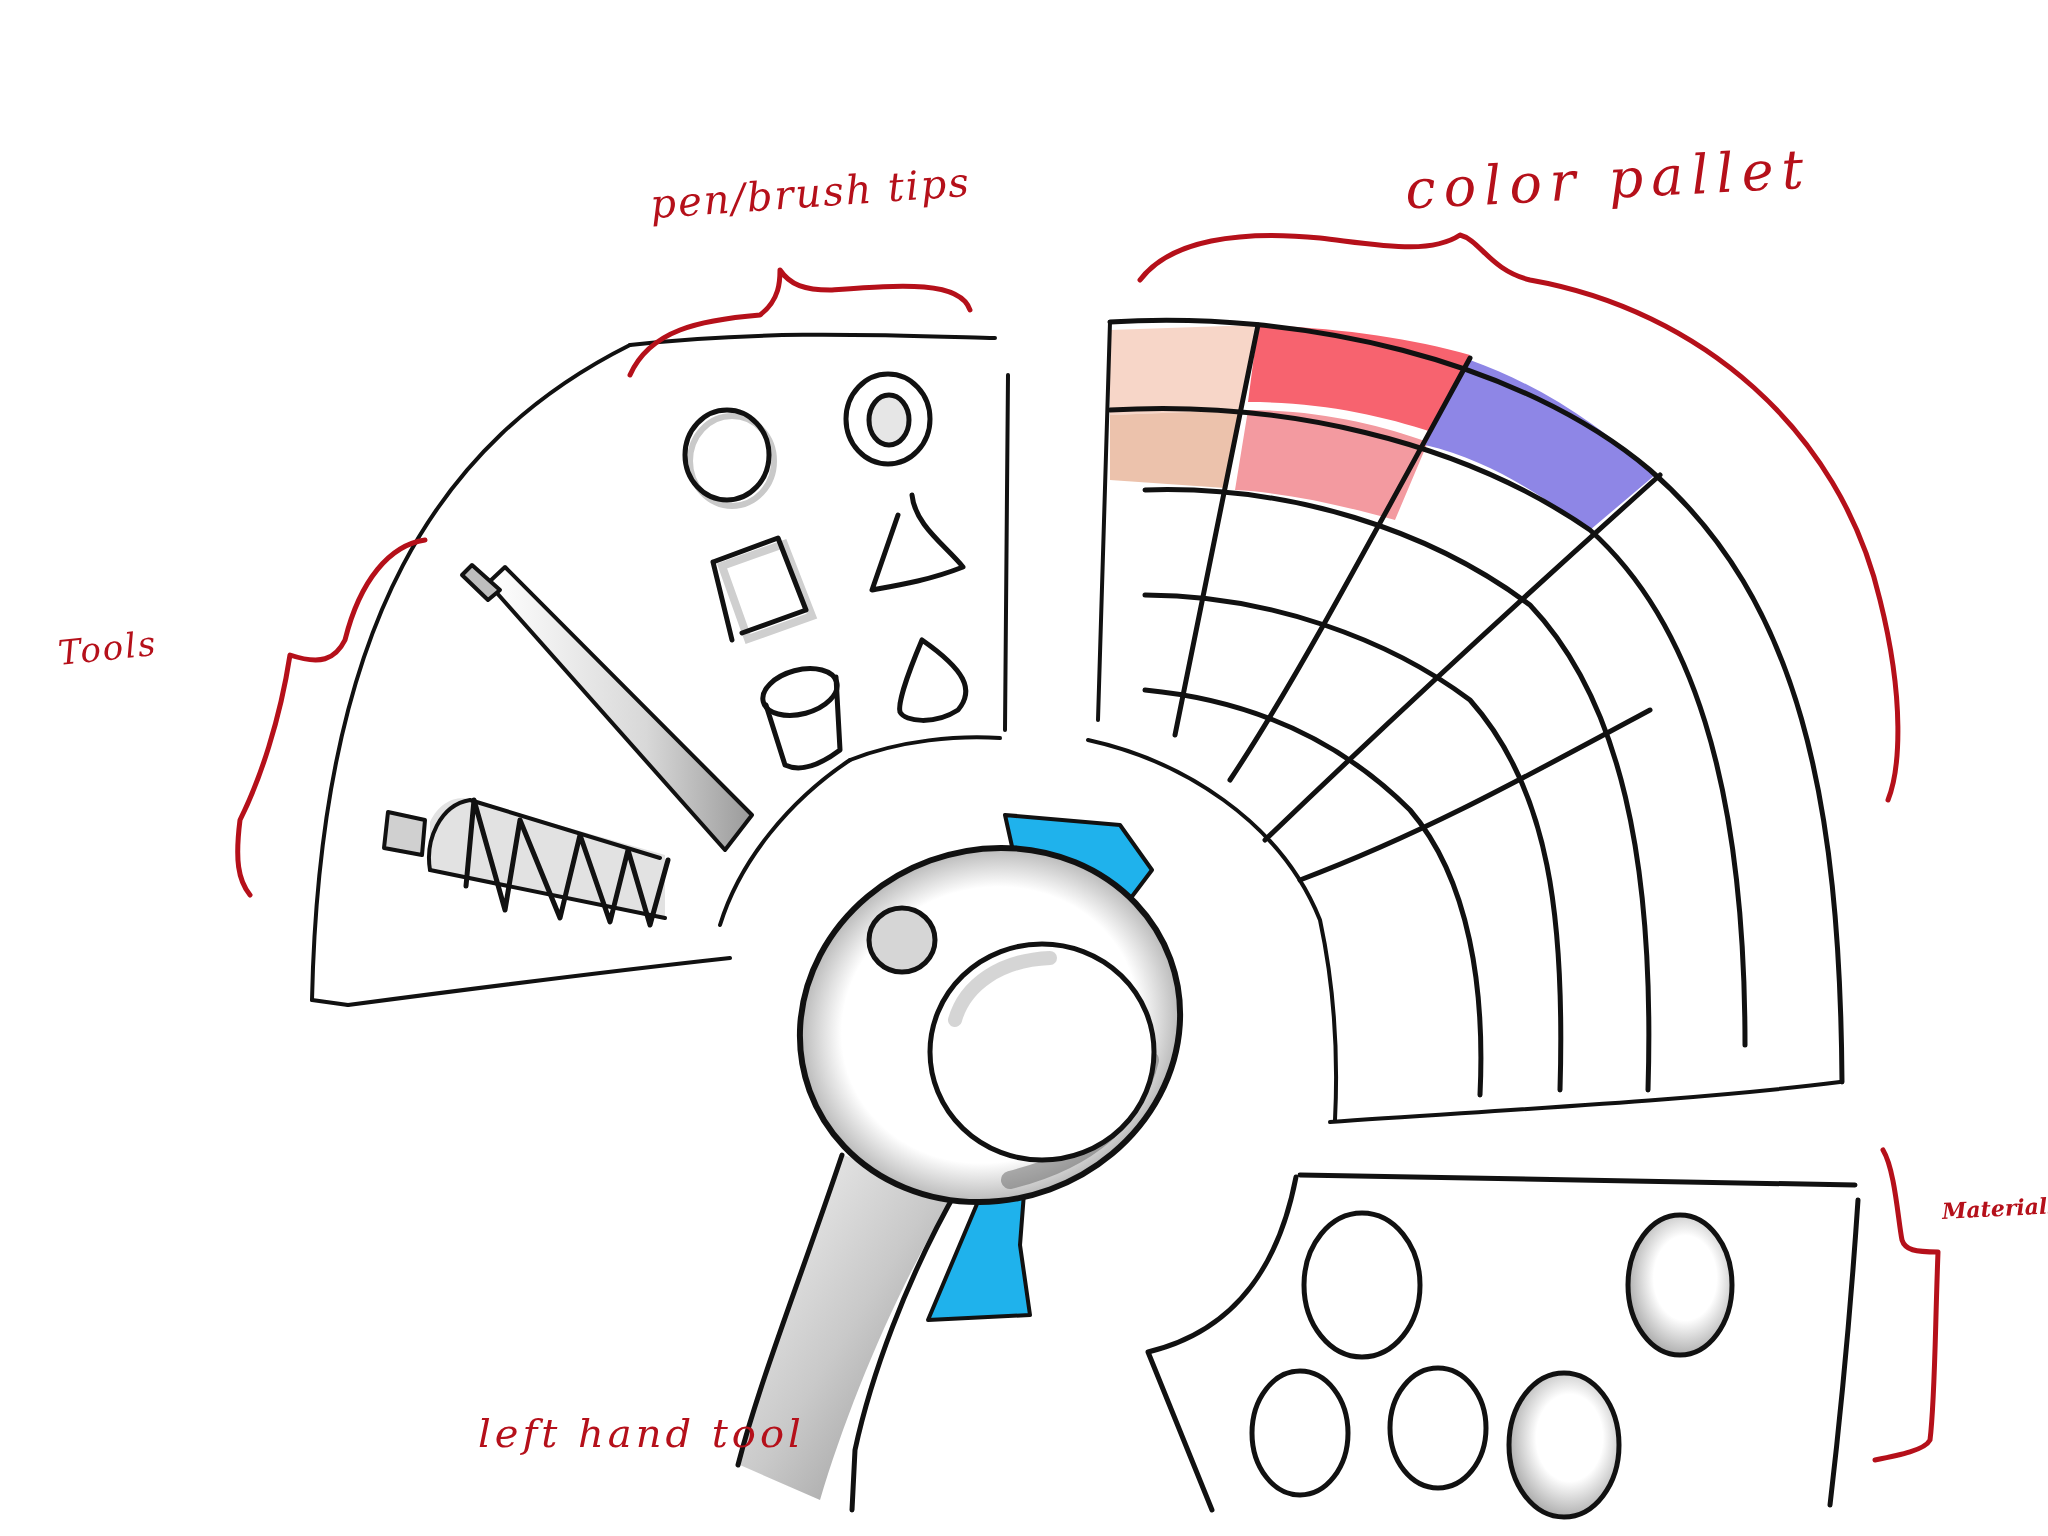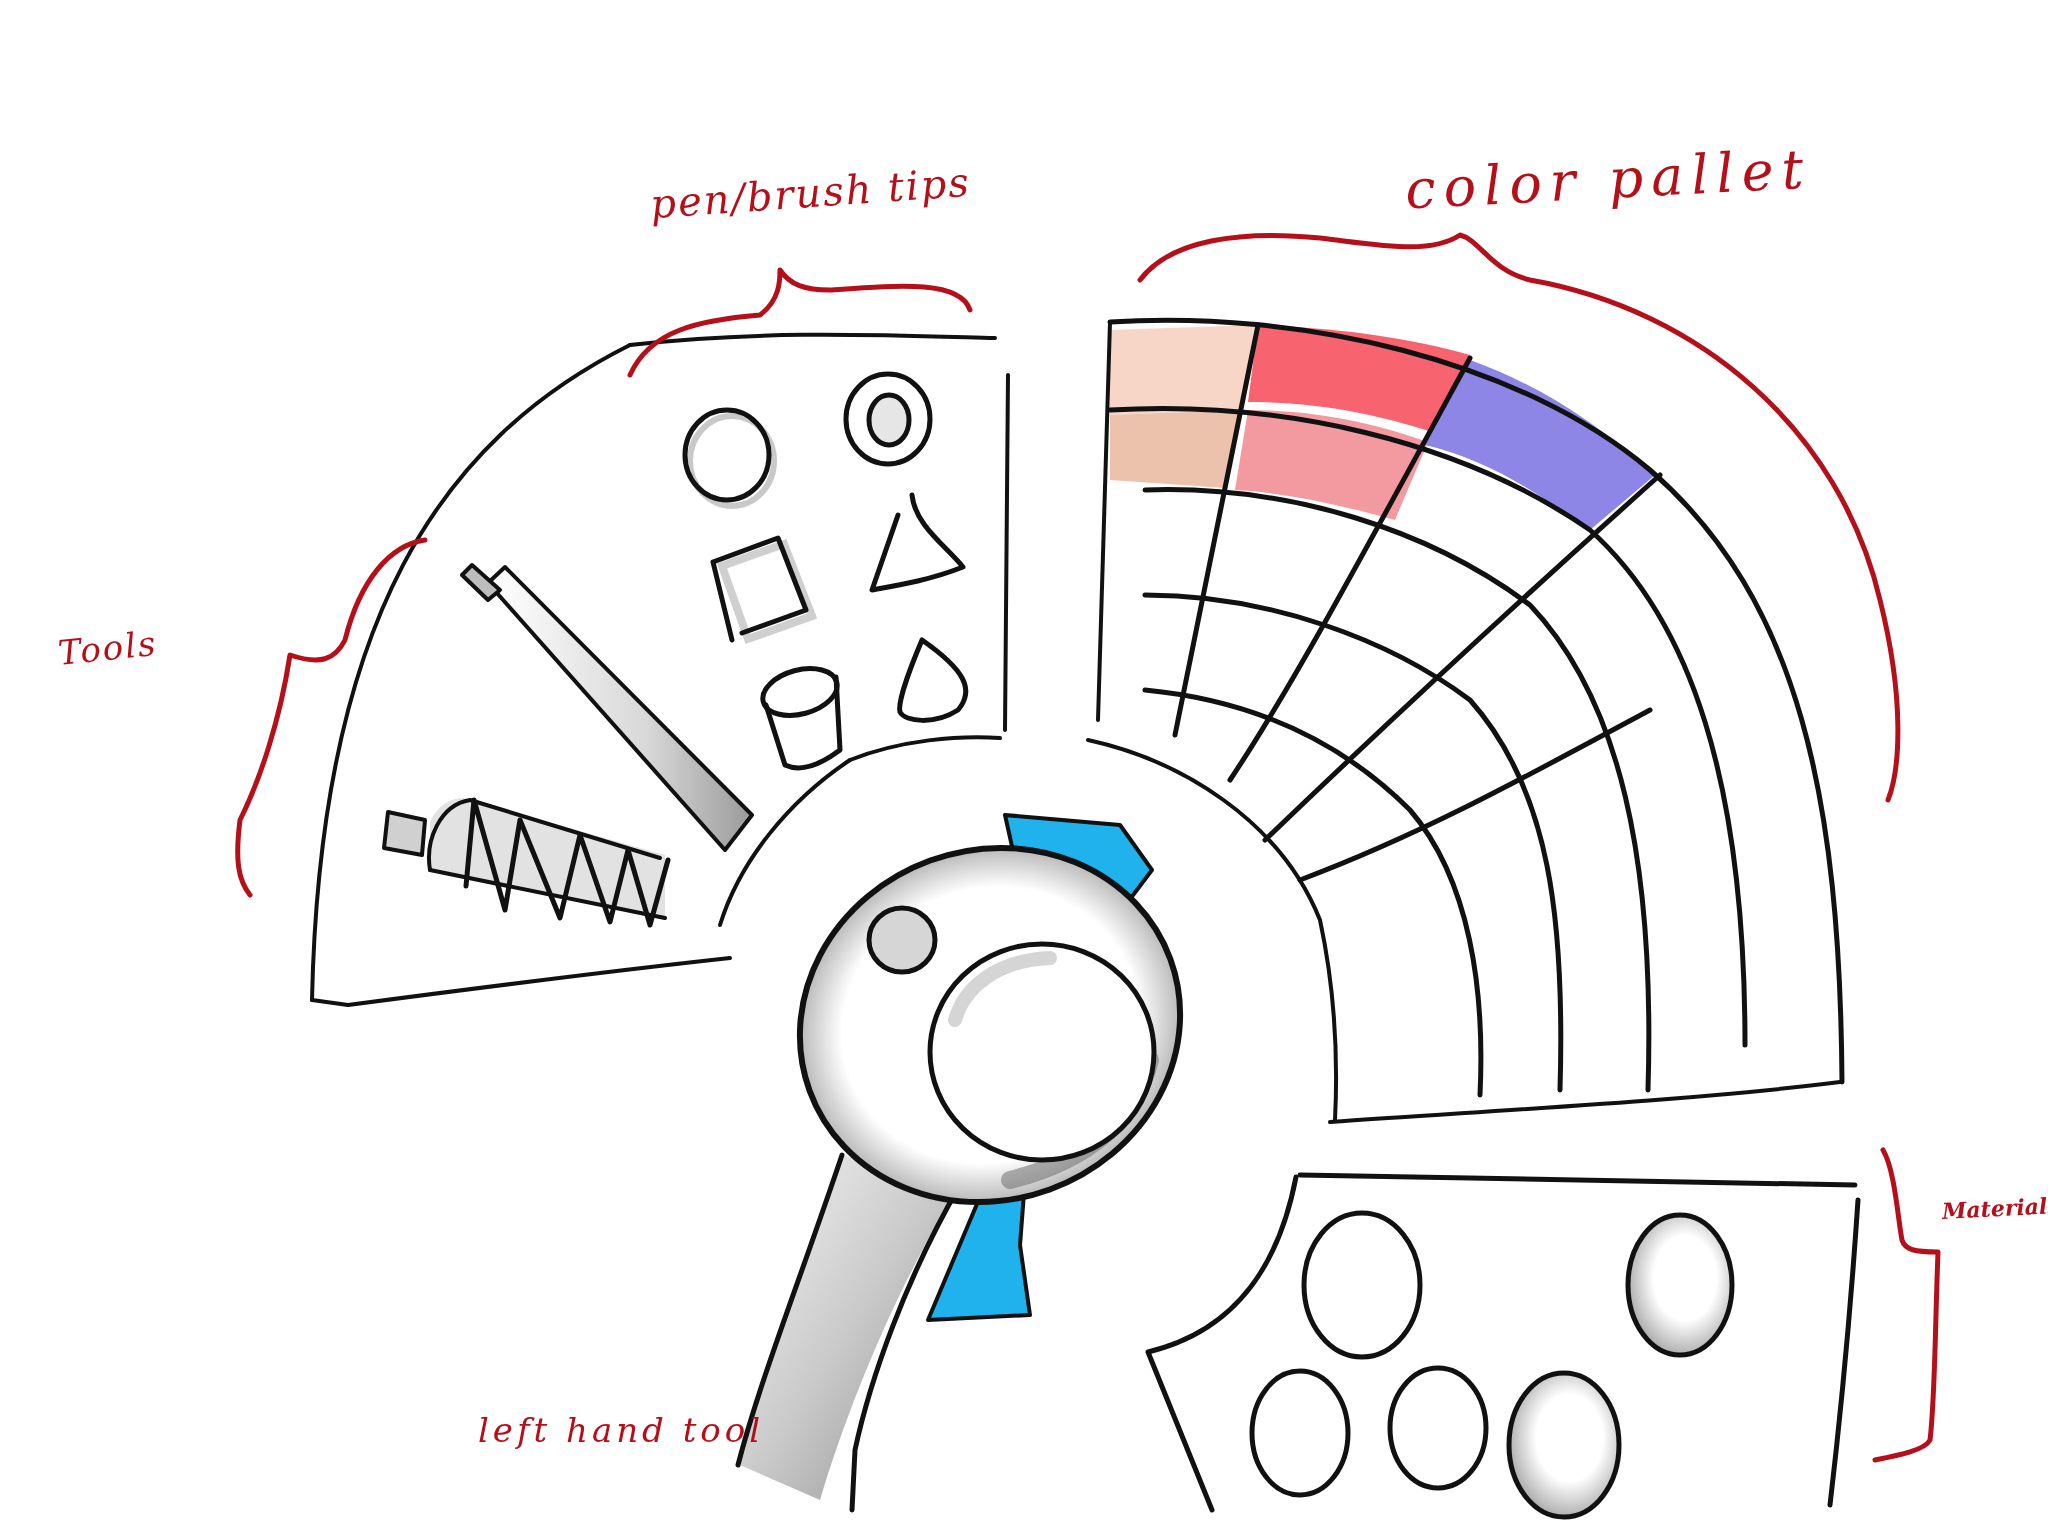--- a/index.html
+++ b/index.html
@@ -162,13 +162,13 @@
   <path class="red" stroke-width="5" d="M 425 540 C 390 545, 360 580, 345 640 C 335 660, 320 665, 290 655 C 280 720, 260 780, 240 820 C 235 860, 238 880, 250 895"></path>
   <path class="red" stroke-width="5" d="M 630 375 C 650 330, 700 320, 760 315 C 780 300, 780 280, 780 270 C 790 285, 805 290, 830 290 C 900 285, 960 280, 970 310"></path>
   <path class="red" stroke-width="5" d="M 1140 280 C 1170 240, 1240 230, 1320 238 C 1380 245, 1430 255, 1460 235 C 1480 240, 1490 270, 1530 280 C 1700 310, 1840 430, 1880 600 C 1905 700, 1900 770, 1888 800"></path>
   <path class="red" stroke-width="5" d="M 1883 1150 C 1895 1170, 1898 1220, 1902 1240 C 1905 1250, 1915 1252, 1938 1252 C 1935 1330, 1935 1400, 1930 1440 C 1925 1450, 1900 1455, 1875 1460"></path>
 </svg>
 
 <div class="label" style="left:58px; top:628px; font-size:34px; transform:rotate(-6deg);">Tools</div>
 <div class="label" style="left:650px; top:170px; font-size:40px; transform:rotate(-4deg);">pen/brush tips</div>
 <div class="label" style="left:1405px; top:148px; font-size:54px; letter-spacing:8px; transform:rotate(-3deg);">color pallet</div>
 <div class="label" style="left:1942px; top:1195px; font-size:22px; letter-spacing:0; font-weight:bold; transform:rotate(-3deg);">Materials</div>
-<div class="label" style="left:478px; top:1410px; font-size:34px; letter-spacing:4px;">left hand tool</div>
+<div class="label" style="left:478px; top:1410px; font-size:40px; letter-spacing:4px;">left hand tool</div>
 
 </body></html>

